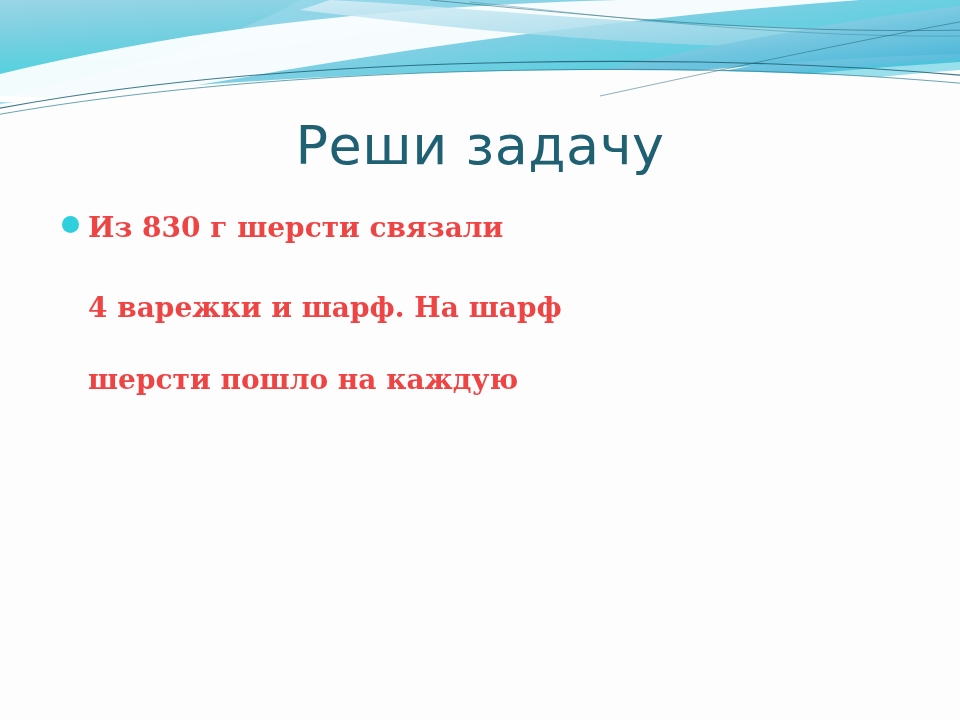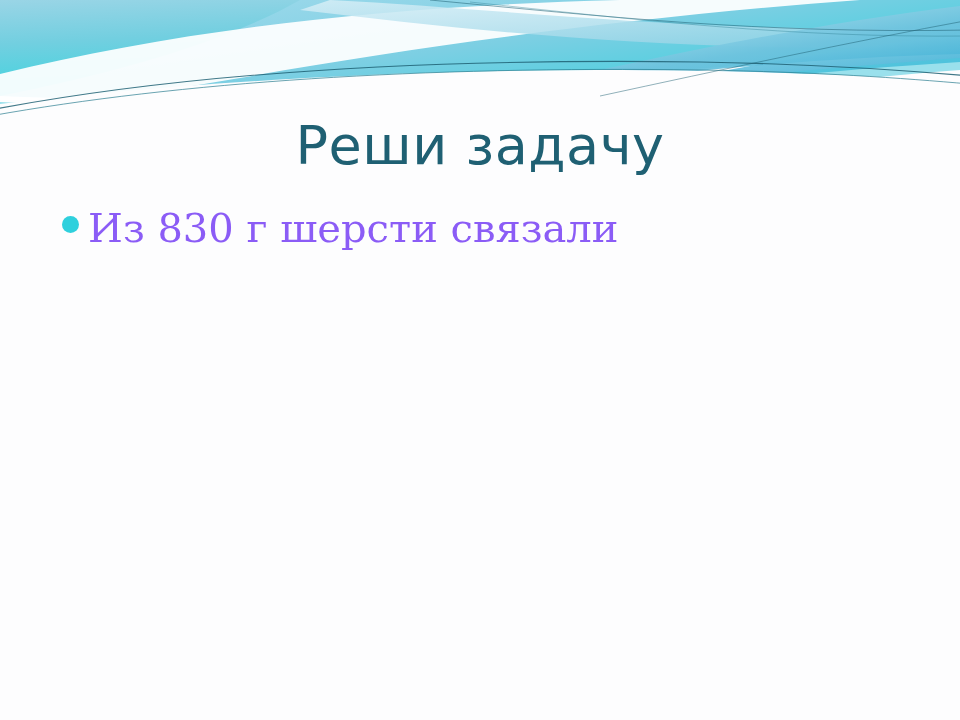--- a/index.html
+++ b/index.html
@@ -76,24 +76,24 @@
     width: 17px;
     height: 17px;
     border-radius: 50%;
     background: #2fd0dd;
   }
   .bullet-body {
     margin-left: 26px;
   }
   .body-line {
     font-family: "DejaVu Serif", serif;
-    font-size: 40px;
-    font-weight: 400;
+    font-size: 28px;
+    font-weight: 700;
     line-height: 72px;
-    color: #8b5cf6;
+    color: #ef4444;
     white-space: nowrap;
     font-feature-settings: "onum" 1;
     font-variant-numeric: oldstyle-nums;
   }
   .body-line.first {
     line-height: 64px;
   }
   .body-line.gap {
     margin-top: 12px;
   }
@@ -158,17 +158,19 @@
 
   <div id="title-block">
     <span id="slide-title">Реши задачу</span>
   </div>
 
   <div id="body-block">
     <div class="bullet-item">
       <span class="bullet-marker"></span>
       <div class="bullet-body">
         <div class="body-line first">Из 830 г шерсти связали</div>
+        <div class="body-line gap">4 варежки и шарф. На шарф</div>
+        <div class="body-line">шерсти пошло на каждую</div>
       </div>
     </div>
   </div>
 
 </div>
 
 </body></html>

